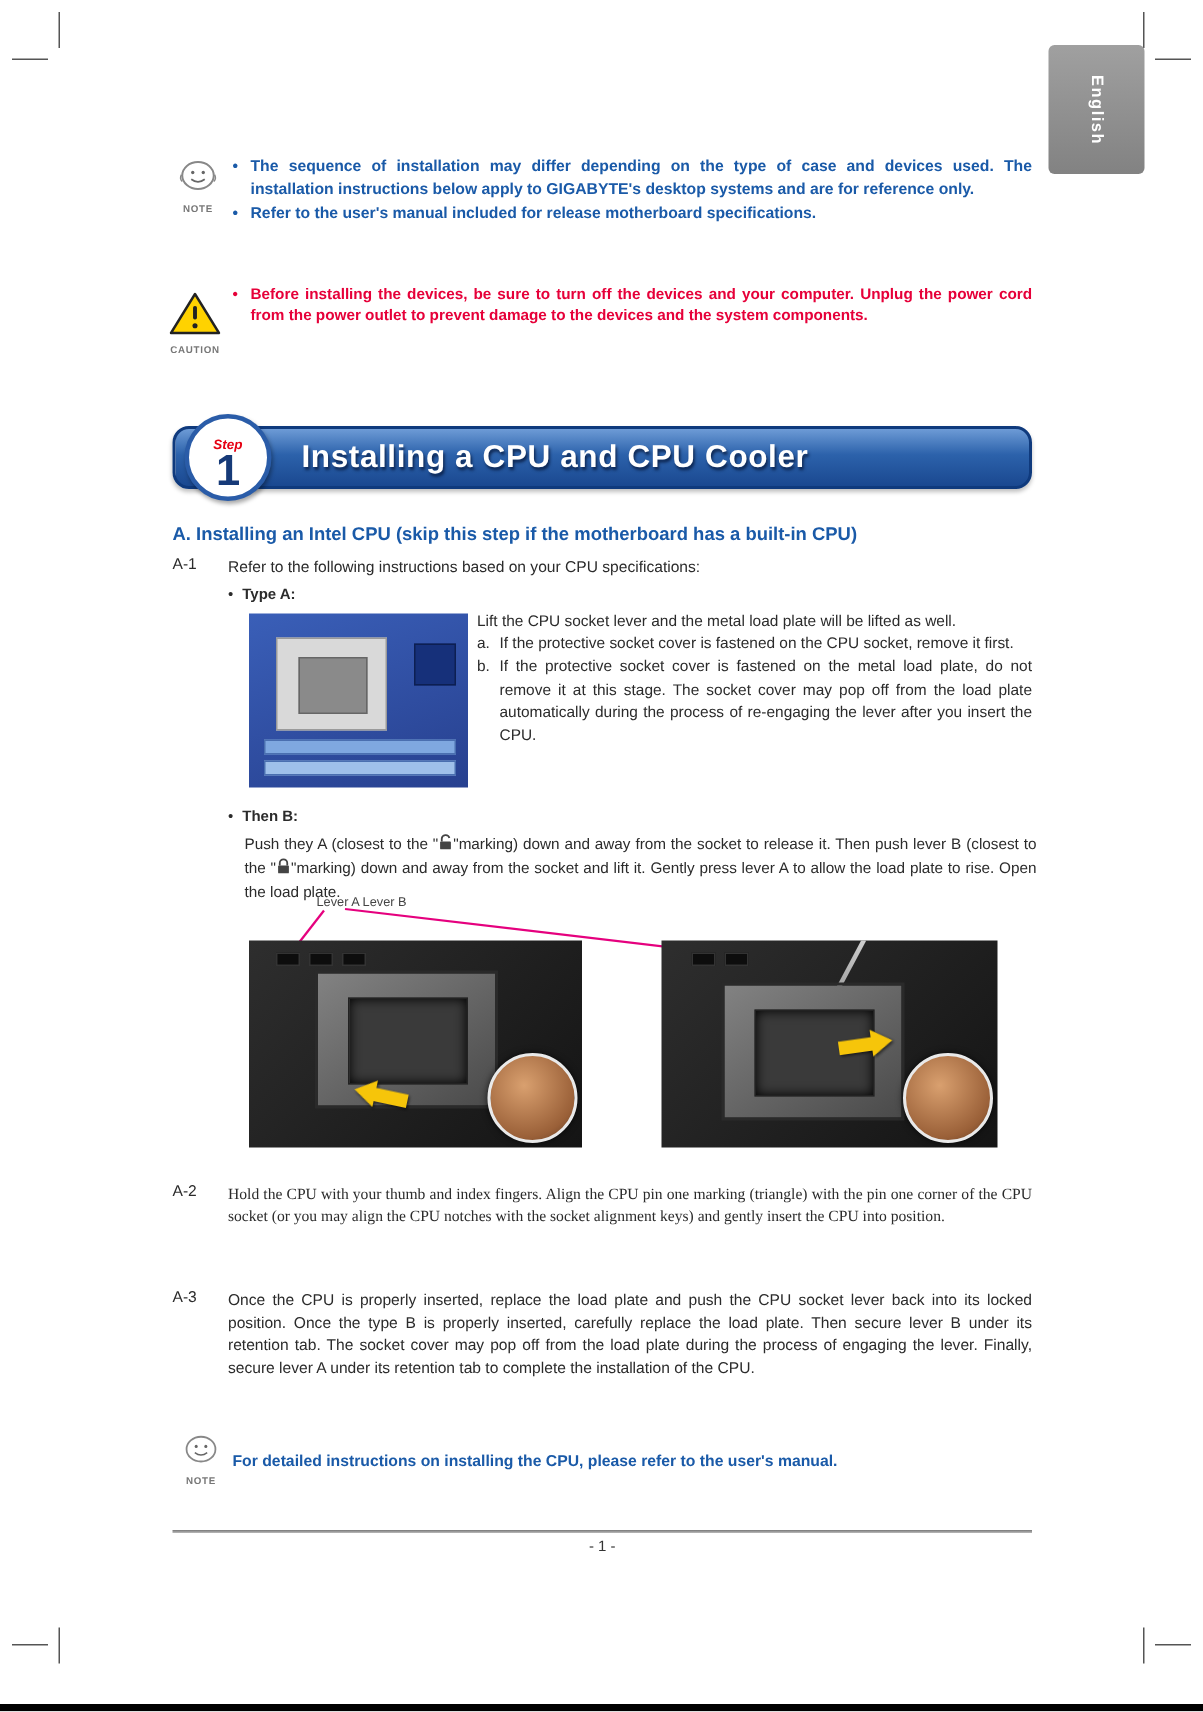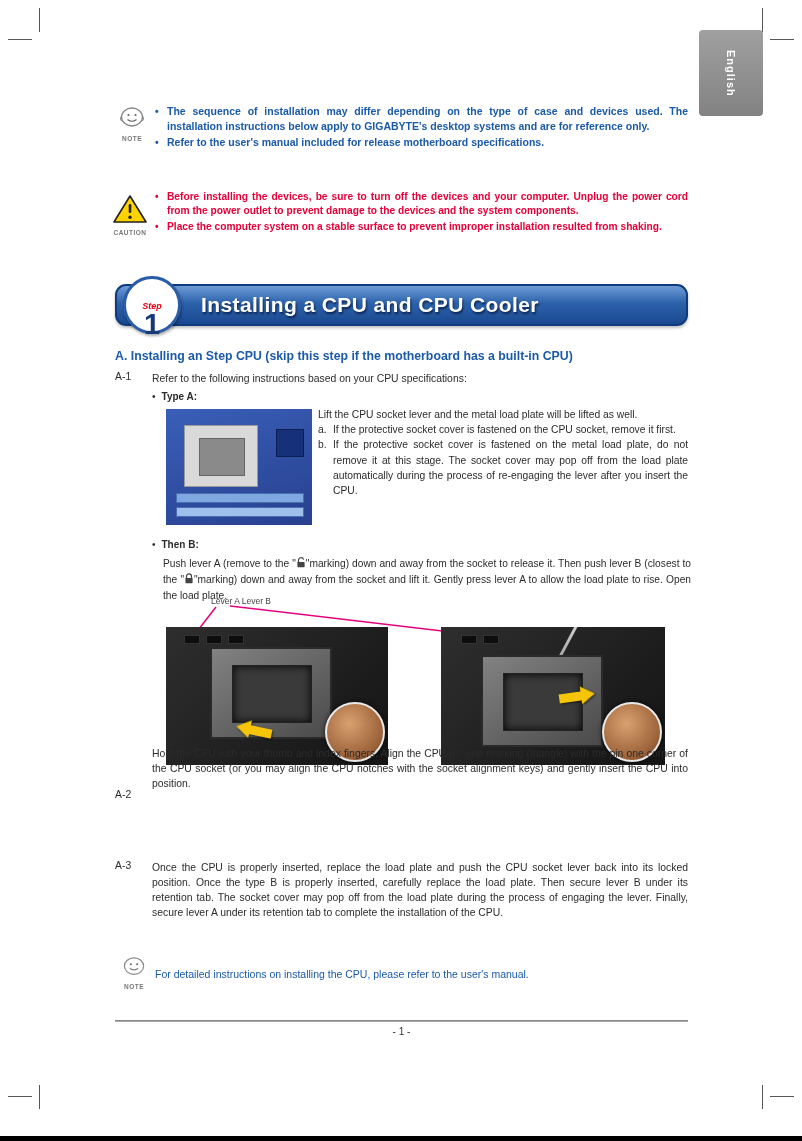--- a/index.html
+++ b/index.html
@@ -38,21 +38,21 @@
   .step-title {
     position:absolute; left:84px; top:50%; transform:translateY(-50%);
     color:#fff; font-weight:bold; font-size:21px; letter-spacing:0.4px;
     text-shadow:1px 2px 2px rgba(8,28,66,0.85); white-space:nowrap;
   }
   .step-badge {
     position:absolute; left:6px; top:-10px; width:58px; height:58px; border-radius:50%;
     background:#fff; border:3px solid #2a5ca8; box-sizing:border-box; text-align:center;
     box-shadow:1px 2px 3px rgba(0,0,0,0.35);
   }
-  .step-word { display:block; color:#e60012; font-style:italic; font-weight:bold; font-size:9px; margin-top:22px; }
+  .step-word { display:block; color:#e60012; font-style:italic; font-weight:bold; font-size:9px; margin-top:12px; }
   .step-num  { display:block; color:#163a78; font-weight:bold; font-size:29px; line-height:0.95; }
 
   
   .sec-heading { position:absolute; left:115px; top:349px; width:573px; color:#1a5aa8; font-weight:bold; font-size:12.3px; }
   .item-label  { position:absolute; left:115px; font-size:10.4px; }
   .body-par    { position:absolute; left:152px; width:536px; font-size:10.4px; line-height:1.45; text-align:justify; }
   .type-row    { position:absolute; left:152px; font-size:10px; }
   .type-row::before { content:"•"; margin-right:6px; }
   .type-row b  { font-weight:bold; }
 
@@ -91,21 +91,21 @@
     box-shadow:0 0 5px rgba(0,0,0,0.7); }
   .arrow { position:absolute; display:flex; align-items:center; filter:drop-shadow(1px 1px 1px rgba(0,0,0,0.6)); }
   .arrow .head-l { width:0; height:0; border-top:9px solid transparent; border-bottom:9px solid transparent; border-right:14px solid #f6c50a; }
   .arrow .head-r { width:0; height:0; border-top:9px solid transparent; border-bottom:9px solid transparent; border-left:14px solid #f6c50a; }
   .arrow .tail { width:22px; height:9px; background:#f6c50a; }
 
   
   .footer-rule { position:absolute; left:115px; top:1020px; width:573px; height:2px; background:linear-gradient(#777,#bbb); }
   .page-num { position:absolute; left:115px; top:1026px; width:573px; text-align:center; font-size:10px; color:#333; }
 
-  .note-bottom-text { position:absolute; left:155px; top:968px; width:533px; color:#1a5aa8; font-weight:normal; font-size:10.5px; }
+  .note-bottom-text { position:absolute; left:155px; top:968px; width:533px; color:#1a5aa8; font-weight:bold; font-size:10.5px; }
 </style>
 </head>
 <body>
 
 <div class="page">
 
   <div class="crop" style="left:39px;top:8px;width:1px;height:24px;"></div>
   <div class="crop" style="left:8px;top:39px;width:24px;height:1px;"></div>
   <div class="crop" style="left:762px;top:8px;width:1px;height:24px;"></div>
   <div class="crop" style="left:770px;top:39px;width:24px;height:1px;"></div>
@@ -138,32 +138,31 @@
   <div class="icon-box" style="left:110px;top:194px;">
     <svg width="36" height="30" viewBox="0 0 36 30">
       <path d="M18 2 L34 28 L2 28 Z" fill="#ffd200" stroke="#222" stroke-width="1.6" stroke-linejoin="round"></path>
       <rect x="16.7" y="10" width="2.6" height="9" rx="1.2" fill="#222"></rect>
       <circle cx="18" cy="23.2" r="1.7" fill="#222"></circle>
     </svg>
     <span class="icon-caption">CAUTION</span>
   </div>
   <div class="caution-text" style="top:190px;">
     <div class="bullet-item"><span>Before installing the devices, be sure to turn off the devices and your computer. Unplug the power cord from the power outlet to prevent damage to the devices and the system components.</span></div>
-    <div class="bullet-item"><span>Place the computer system on a stable surface to prevent improper installation resulted from shaking.</span></div>
   </div>
 
   <div class="step-banner">
     <div class="step-badge">
       <span class="step-word">Step</span>
       <span class="step-num">1</span>
     </div>
     <div class="step-title">Installing a CPU and CPU Cooler</div>
   </div>
 
-  <div class="sec-heading">A. Installing an Step CPU (skip this step if the motherboard has a built-in CPU)</div>
+  <div class="sec-heading">A. Installing an Intel CPU (skip this step if the motherboard has a built-in CPU)</div>
 
   <div class="item-label" style="top:371px;">A-1</div>
   <div class="body-par" style="top:371px;text-align:left;">Refer to the following instructions based on your CPU specifications:</div>
 
   <div class="type-row" style="top:391px;"><b>Type A:</b></div>
 
   <div class="photo-a">
     <div class="pa-socket">
       <div class="pa-socket-inner"></div>
     </div>
@@ -179,21 +178,21 @@
       <span>If the protective socket cover is fastened on the CPU socket, remove it first.</span>
     </div>
     <div class="sub-item">
       <span class="sub-label">b.</span>
       <span>If the protective socket cover is fastened on the metal load plate, do not remove it at this stage. The socket cover may pop off from the load plate automatically during the process of re-engaging the lever after you insert the CPU.</span>
     </div>
   </div>
 
   <div class="type-row" style="top:539px;"><b>Then B:</b></div>
   <div class="typeb-par">
-    <span>Push lever A (remove to the "</span><span class="inline-icon"><svg width="10" height="11" viewBox="0 0 10 11">
+    <span>Push they A (closest to the "</span><span class="inline-icon"><svg width="10" height="11" viewBox="0 0 10 11">
           <path d="M2.5 5 V3.2 A2.6 2.6 0 0 1 7.6 2.6" fill="none" stroke="#444" stroke-width="1.2"></path>
           <rect x="1.4" y="5" width="7.2" height="5.2" rx="0.6" fill="#444"></rect>
         </svg></span><span>"marking) down and away from the socket to release it. Then push lever B (closest to the "</span><span class="inline-icon"><svg width="10" height="11" viewBox="0 0 10 11">
           <path d="M2.5 5 V3.4 A2.5 2.5 0 0 1 7.5 3.4 V5" fill="none" stroke="#444" stroke-width="1.2"></path>
           <rect x="1.4" y="5" width="7.2" height="5.2" rx="0.6" fill="#444"></rect>
         </svg></span><span>"marking) down and away from the socket and lift it. Gently press lever A to allow the load plate to rise. Open the load plate.</span>
   </div>
 
   <div class="lever-caption">Lever A Lever B</div>
   <svg class="leader-svg" width="522" height="75" viewBox="0 0 522 75">
@@ -223,21 +222,21 @@
       <div class="pl-inner"></div>
     </div>
     <div class="arrow" style="left:118px;top:60px;transform:rotate(-8deg);">
       <div class="tail"></div>
         <div class="head-r"></div>
     </div>
     <div class="pl-inset"></div>
   </div>
 
   <div class="item-label" style="top:789px;">A-2</div>
-  <div class="body-par" style="top:746px;">Hold the CPU with your thumb and index fingers. Align the CPU pin one marking (triangle) with the pin one corner of the CPU socket (or you may align the CPU notches with the socket alignment keys) and gently insert the CPU into position.</div>
+  <div class="body-par" style="top:789px;font-family:Liberation Serif, serif;">Hold the CPU with your thumb and index fingers. Align the CPU pin one marking (triangle) with the pin one corner of the CPU socket (or you may align the CPU notches with the socket alignment keys) and gently insert the CPU into position.</div>
 
   <div class="item-label" style="top:860px;">A-3</div>
   <div class="body-par" style="top:860px;">Once the CPU is properly inserted, replace the load plate and push the CPU socket lever back into its locked position. Once the type B is properly inserted, carefully replace the load plate. Then secure lever B under its retention tab. The socket cover may pop off from the load plate during the process of engaging the lever. Finally, secure lever A under its retention tab to complete the installation of the CPU.</div>
 
   <div class="icon-box" style="left:114px;top:956px;">
     <svg width="28" height="22" viewBox="0 0 30 24">
       <ellipse cx="15" cy="11" rx="10.5" ry="9" fill="#fff" stroke="#888" stroke-width="1.3"></ellipse>
       <circle cx="11.5" cy="9" r="1.1" fill="#666"></circle>
       <circle cx="18.5" cy="9" r="1.1" fill="#666"></circle>
       <path d="M10.5 13.5 Q15 17 19.5 13.5" fill="none" stroke="#666" stroke-width="1.1"></path>

